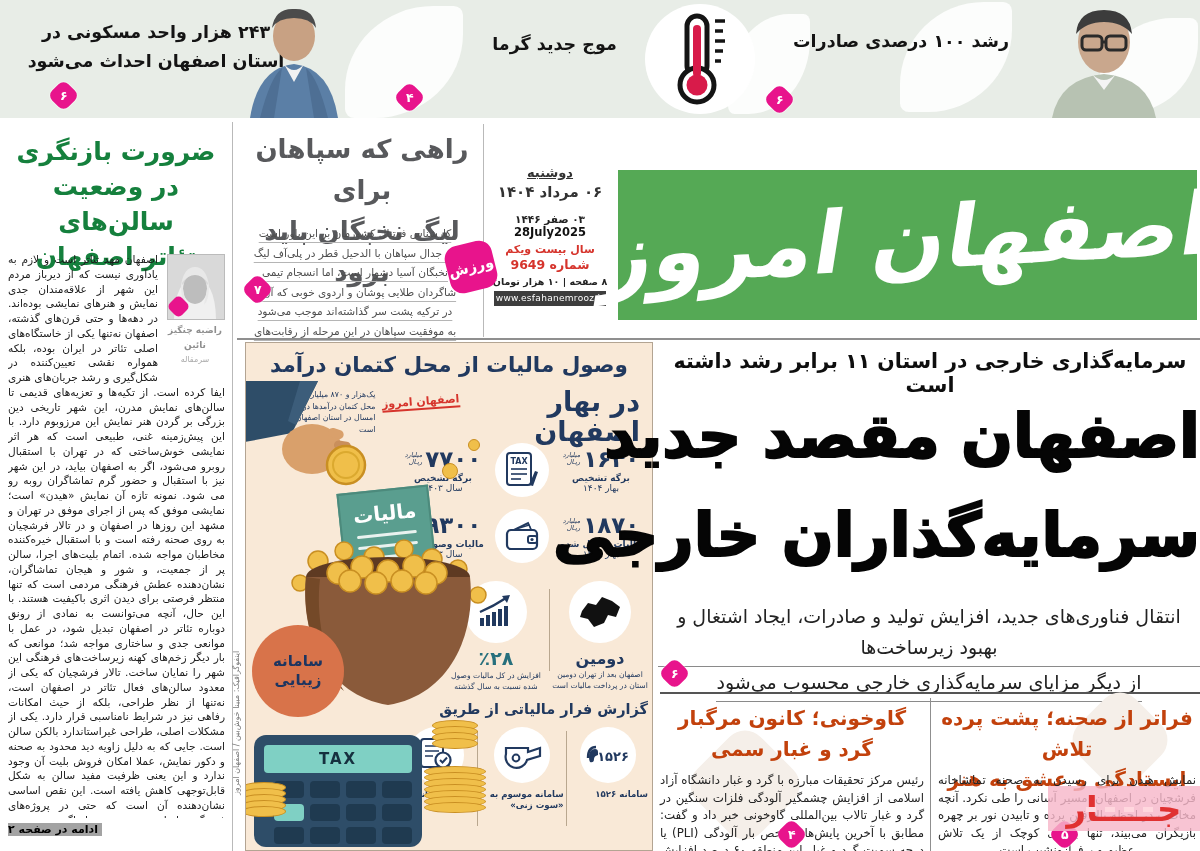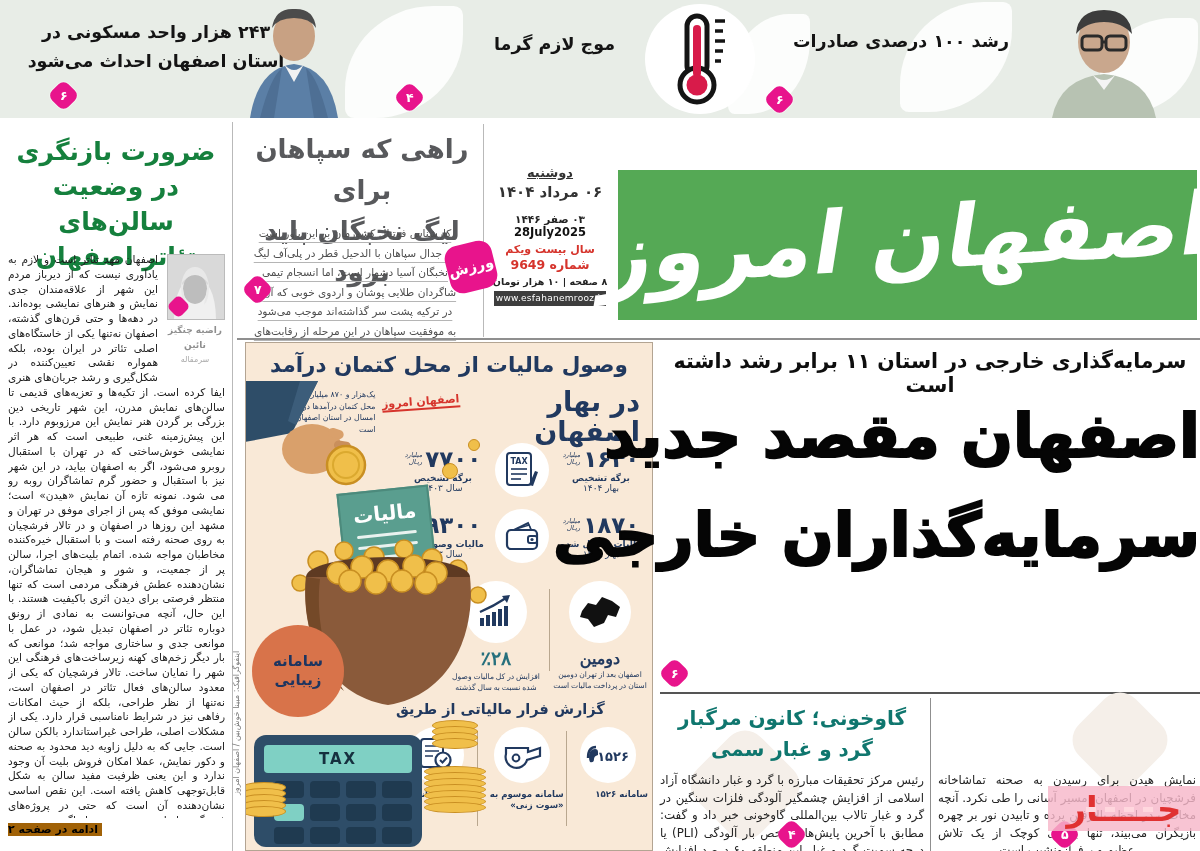--- a/index.html
+++ b/index.html
@@ -32,21 +32,21 @@
   .logo-text { color:#fff; font-size:86px; font-weight:bold; transform:rotate(-3deg) skewX(-12deg) translateY(-6px); white-space:nowrap; }
 
   
   .ed-headline { position:absolute; left:4px; top:134px; width:224px; text-align:center; font-size:25px; line-height:35px; font-weight:bold; color:#15803d; }
   .ed-body { position:absolute; left:8px; top:252px; width:217px; height:566px; overflow:hidden; font-size:10.6px; line-height:14.75px; text-align:justify; color:#1c1c1c; }
   .author-box { float:right; width:60px; margin:2px 0 4px 7px; text-align:center; }
   .author-photo { position:relative; width:58px; height:66px; background:#d6d6d6; border:1px solid #bbb; overflow:hidden; }
   .author-name { font-size:9px; font-weight:bold; color:#8f8f8f; margin-top:3px; }
   .author-role { font-size:8px; color:#ababab; }
   .mini-diamond { position:absolute; left:2px; bottom:4px; width:17px; height:17px; background:#e8148c; border-radius:5px; transform:rotate(45deg); }
-  .ed-more { position:absolute; left:8px; top:823px; font-size:11px; font-weight:bold; color:#000; background:#a16207; padding:0 4px 0 0; }
+  .ed-more { position:absolute; left:8px; top:823px; font-size:11px; font-weight:bold; color:#000; background:#a3a3a3; padding:0 4px 0 0; }
 
   
   .sp-headline { position:absolute; left:243px; top:129px; width:238px; text-align:center; font-size:26px; line-height:41px; font-weight:bold; color:#58595c; }
   .sp-body { position:absolute; left:253px; top:224px; width:204px; text-align:center; font-size:10.6px; line-height:19.5px; color:#4f4f4f; text-decoration:underline; text-decoration-color:#b5b5b5; text-underline-offset:5px; }
   .sport-badge { position:absolute; left:447px; top:243px; width:48px; height:48px; background:#e8148c; border-radius:13px; transform:rotate(-14deg); display:flex; align-items:center; justify-content:center; }
   .sport-badge span { color:#fff; font-weight:bold; font-size:14.5px; }
 
   
   .info-box { position:absolute; left:245px; top:342px; width:408px; height:509px; background:#f9e9d7; border:1px solid #b3a492; overflow:hidden; }
   .info-title1 { position:absolute; top:9px; left:0; width:100%; text-align:center; font-size:21.5px; font-weight:bold; color:#21395f; }
@@ -55,25 +55,25 @@
   .info-stamp { font-size:11px; font-weight:bold; color:#d6342c; border-bottom:2px solid #d6342c; transform:rotate(-4deg); margin-top:8px; white-space:nowrap; }
   .info-subtitle { width:148px; font-size:7.8px; line-height:11.5px; color:#21395f; text-align:right; margin-top:2px; }
   .stat-row { position:absolute; right:4px; width:252px; display:flex; flex-direction:row; align-items:center; gap:5px; }
   .stat { width:94px; text-align:center; color:#21395f; }
   .stat-top { display:flex; flex-direction:row; justify-content:center; align-items:center; gap:3px; }
   .stat-num { font-size:23px; font-weight:bold; line-height:24px; }
   .stat-unit { font-size:6.5px; line-height:7.5px; text-align:right;font-style:italic; }
   .stat-label { font-size:9px; font-weight:bold; margin-top:2px; }
   .stat-sub { font-size:9px; }
   .icon-circle { background:#fff; border-radius:50%; display:flex; align-items:center; justify-content:center; flex-shrink:0; }
-  .g-cell { position:absolute; width:96px; text-align:center; color:#21395f;font-family:Liberation Serif, serif; }
+  .g-cell { position:absolute; width:96px; text-align:center; color:#21395f; }
   .g-value { font-size:19px; font-weight:bold; color:#27707d; margin-top:4px; }
   .g-value2 { font-size:16px; font-weight:bold; color:#21395f; margin-top:6px; }
   .g-label { font-size:7.6px; line-height:10.5px; margin-top:2px; }
-  .rep-title { position:absolute; right:4px; width:252px; text-align:left; font-size:14.5px; font-weight:bold; color:#21395f; }
+  .rep-title { position:absolute; right:4px; width:252px; text-align:right; font-size:14.5px; font-weight:bold; color:#21395f; }
   .rep-row { position:absolute; right:4px; width:252px; display:flex; flex-direction:row; align-items:flex-start; }
   .rep-item { width:80px; text-align:right; }
   .rep-label { font-size:8.6px; font-weight:bold; color:#21395f; margin-top:6px; line-height:11px; }
   .rep-div { width:1px; height:95px; background:#b9a78f; margin:4px 2px 0; }
   .info-divider { position:absolute; width:1px; background:#b9a78f; }
   .sam-circle { position:absolute; left:6px; top:282px; width:92px; height:92px; border-radius:50%; background:#d8734a; display:flex; flex-direction:column; align-items:center; justify-content:center; color:#1d3560; font-weight:bold; font-size:15px; line-height:19px; }
   .tax-paper { position:absolute; left:96px; top:146px; width:92px; height:112px; background:#5a9e8f; border:2px solid #4c8a7c; transform:rotate(-6deg); display:flex; flex-direction:column; align-items:center; padding-top:10px; }
   .tax-paper .t { color:#fff; font-size:20px; font-weight:bold; }
   .tax-paper .ln { width:60px; height:3px; background:#e9f2ef; margin-top:8px; border-radius:2px; }
   .calc { position:absolute; left:8px; top:392px; width:168px; height:112px; background:#2e4d68; border-radius:12px; padding:10px; }
@@ -85,21 +85,21 @@
   .deco-coin { position:absolute; border-radius:50%; background:#f0bf4a; border:1.5px solid #c98f22; }
   .credit-vert { position:absolute; left:232px; top:595px; height:256px; writing-mode:vertical-rl; transform:rotate(180deg); font-size:8px; color:#7a7a7a; text-align:center; }
 
   
   .kicker { position:absolute; left:660px; top:349px; width:540px; text-align:center; font-size:20.5px; font-weight:bold; color:#0e0e0e; }
   .main-headline { position:absolute; left:652px; top:386px; width:548px; text-align:center; font-size:61px; line-height:99px; font-weight:bold; color:#050505; -webkit-text-stroke:2.1px #050505; white-space:nowrap; }
   .subhead { position:absolute; left:658px; top:601px; width:542px; text-align:center; font-size:19px; line-height:31px; color:#222; }
   .subhead span { border-bottom:1px solid #8a8a8a; padding-bottom:3px; display:inline-block; }
 
   
-  .story-head { position:absolute; text-align:center; font-size:20px; line-height:30.5px; font-weight:bold; color:#0f766e; }
+  .story-head { position:absolute; text-align:center; font-size:20px; line-height:30.5px; font-weight:bold; color:#c2410c; }
   .story-body { position:absolute; text-align:justify; text-align-last:center; font-size:11.8px; line-height:17.5px; color:#242424; }
   .soft-diamond { position:absolute; background:#f5efe9; border-radius:22px; transform:rotate(45deg); }
 
   .watermark { position:absolute; left:1048px; top:786px; width:152px; height:45px; background:rgba(246,183,201,.82); display:flex; align-items:center; justify-content:center; overflow:hidden; }
   .watermark .wm-text { color:#e03131; font-size:34px; font-weight:bold; line-height:40px; }
   .wm-dashes { position:absolute; left:38px; top:21px; width:72px; height:5px; background:repeating-linear-gradient(90deg,#ffd7de 0 10px,transparent 10px 19px); }
 </style>
 </head>
 <body>
 
@@ -125,21 +125,21 @@
       <path d="M20 116 Q28 66 64 62 Q100 66 108 116 Z" fill="#5b7fa6"></path>
       <path d="M54 62 L64 80 L74 62 Q69 68 64 68 Q59 68 54 62 Z" fill="#f2f2f2"></path>
       <path d="M30 116 Q40 76 52 66 L44 116 Z" fill="#4e6f94"></path>
       <path d="M98 116 Q88 76 76 66 L84 116 Z" fill="#4e6f94"></path>
     </svg>
 
     <div class="badge" style="left:398px; top:86px;">
         <span>۴</span>
       </div>
     <div class="strip-title" style="left:462px; top:30px; width:185px;">
-      <div>موج لازم گرما</div>
+      <div>موج جدید گرما</div>
     </div>
 
     <div class="thermo-circle">
       <svg width="74" height="96" viewBox="0 0 74 96">
         <rect x="24" y="5" width="20" height="60" rx="10" fill="#fff" stroke="#141414" stroke-width="5"></rect>
         <circle cx="34" cy="74" r="17" fill="#fff" stroke="#141414" stroke-width="5"></circle>
         <rect x="30" y="14" width="8" height="52" rx="4" fill="#d81b4a"></rect>
         <circle cx="34" cy="74" r="10.5" fill="#d81b4a"></circle>
         <g stroke="#141414" stroke-width="3.5">
           <line x1="52" y1="10" x2="62" y2="10"></line>
@@ -469,39 +469,47 @@
     <div class="deco-coin" style="left:222px; top:96px; width:12px; height:12px;"></div>
   </div>
 
   <div class="credit-vert">اینفوگرافیک: مبینا خوش‌بین / اصفهان امروز</div>
 
   <div class="kicker">سرمایه‌گذاری خارجی در استان ۱۱ برابر رشد داشته است</div>
   <div class="main-headline">
     <div>اصفهان مقصد جدید</div>
     <div>سرمایه‌گذاران خارجی</div>
   </div>
+  <div class="subhead">
+    <span>انتقال فناوری‌های جدید، افزایش تولید و صادرات، ایجاد اشتغال و بهبود زیرساخت‌ها</span><br>
+    <span>از دیگر مزایای سرمایه‌گذاری خارجی محسوب می‌شود</span>
+  </div>
   <div class="badge" style="left:663px; top:662px;">
       <span>۶</span>
     </div>
 
   <div class="h-rule" style="left:660px; top:692px; width:540px; background:#555;"></div>
   <div class="v-rule" style="left:930px; top:698px; height:153px; background:#8f8f8f;"></div>
 
   <div class="soft-diamond" style="left:700px; top:740px; width:90px; height:90px;"></div>
   <div class="soft-diamond" style="left:1080px; top:700px; width:80px; height:80px;"></div>
 
   <div class="story-head" style="left:662px; top:703px; width:260px;">
     <div>گاوخونی؛ کانون مرگبار</div>
     <div>گرد و غبار سمی</div>
   </div>
   <div class="story-body" style="left:660px; top:772px; width:264px;">رئیس مرکز تحقیقات مبارزه با گرد و غبار دانشگاه آزاد اسلامی از افزایش چشمگیر آلودگی فلزات سنگین در گرد و غبار تالاب بین‌المللی گاوخونی خبر داد و گفت: مطابق با آخرین پایش‌ها، شاخص بار آلودگی (PLI) یا درجه سمیت گرد و غبار این منطقه ۶۰ درصد افزایش یافته است</div>
   <div class="badge" style="left:780px; top:823px;">
       <span>۴</span>
     </div>
 
+  <div class="story-head" style="left:938px; top:703px; width:258px;">
+    <div>فراتر از صحنه؛ پشت پرده تلاش</div>
+    <div>ایستادگی و عشق به هنر</div>
+  </div>
   <div class="story-body" style="left:938px; top:772px; width:258px;">نمایش هیدن برای رسیدن به صحنه تماشاخانه فرشچیان در اصفهان، مسیر آسانی را طی نکرد. آنچه مخاطب در لحظه بالارفتن پرده و تابیدن نور بر چهره بازیگران می‌بیند، تنها بخشی کوچک از یک تلاش عظیم و پرفرازونشیب است</div>
   <div class="badge" style="left:1053px; top:823px;">
       <span>۵</span>
     </div>
 
   <div class="watermark">
     <div class="wm-text">جـــــار</div>
     <div class="wm-dashes"></div>
   </div>
 

